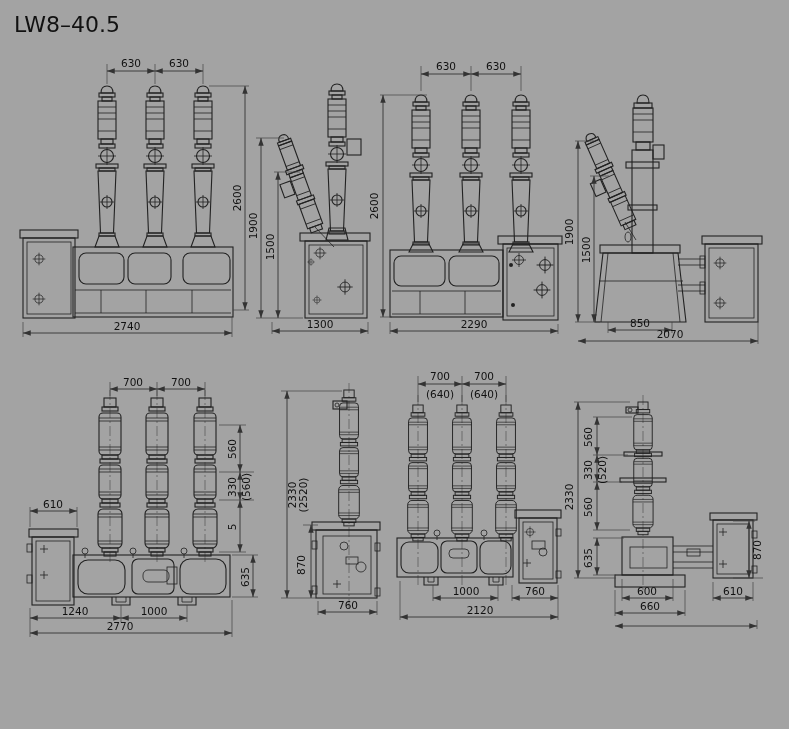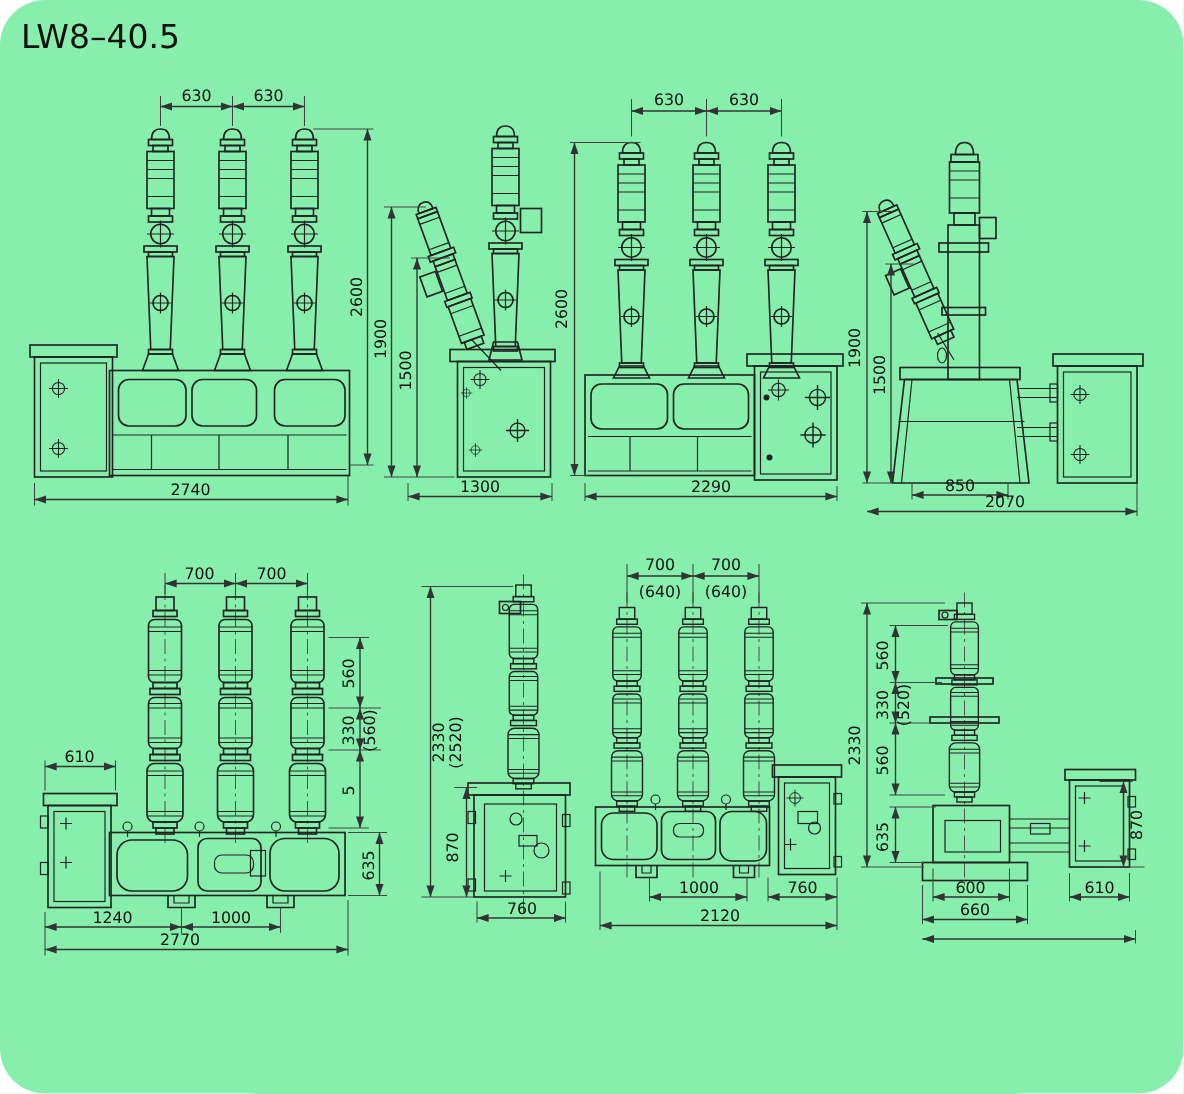--- a/index.html
+++ b/index.html
@@ -1,16 +1,16 @@
 <!DOCTYPE html>
 <html><head>
 <meta charset="utf-8">
 <style>
   html,body{margin:0;padding:0;background:#ffffff;}
-  .page{width:789px;height:729px;background:#86efac;position:relative;overflow:hidden;border-radius:30px;}
+  .page{width:789px;height:729px;background:#a3a3a3;position:relative;overflow:hidden;}
   svg{display:block;}
   .ol{fill:none;stroke:#222;stroke-width:1.1;}        
   .ol2{fill:none;stroke:#222;stroke-width:0.8;}       
   .dim{fill:none;stroke:#333;stroke-width:0.9;}       
   .ext{fill:none;stroke:#444;stroke-width:0.7;}       
   .cl{fill:none;stroke:#555;stroke-width:0.7;stroke-dasharray:10 3 2 3;} 
   .dt{font:10.5px "DejaVu Sans", sans-serif;fill:#111;}
   .title{font:22px "DejaVu Sans", sans-serif;fill:#111;}
   .fil{fill:#222;stroke:none;}
 </style>

